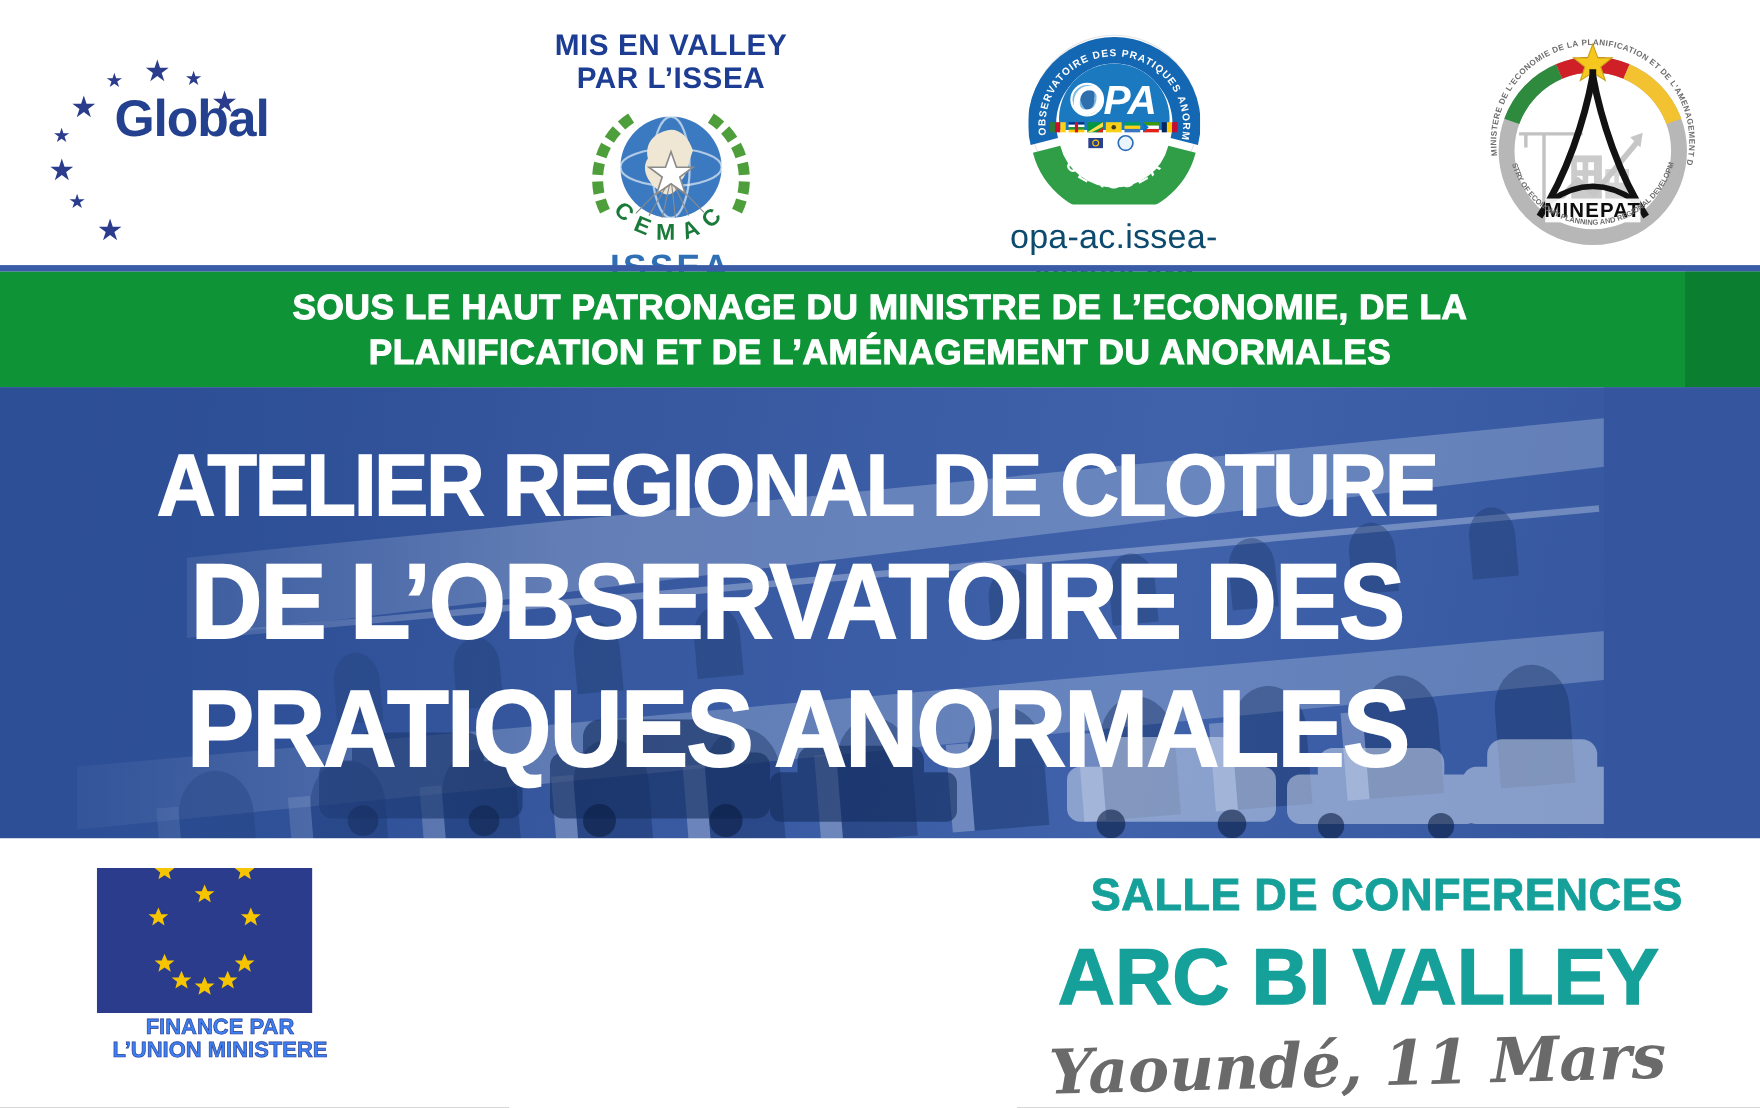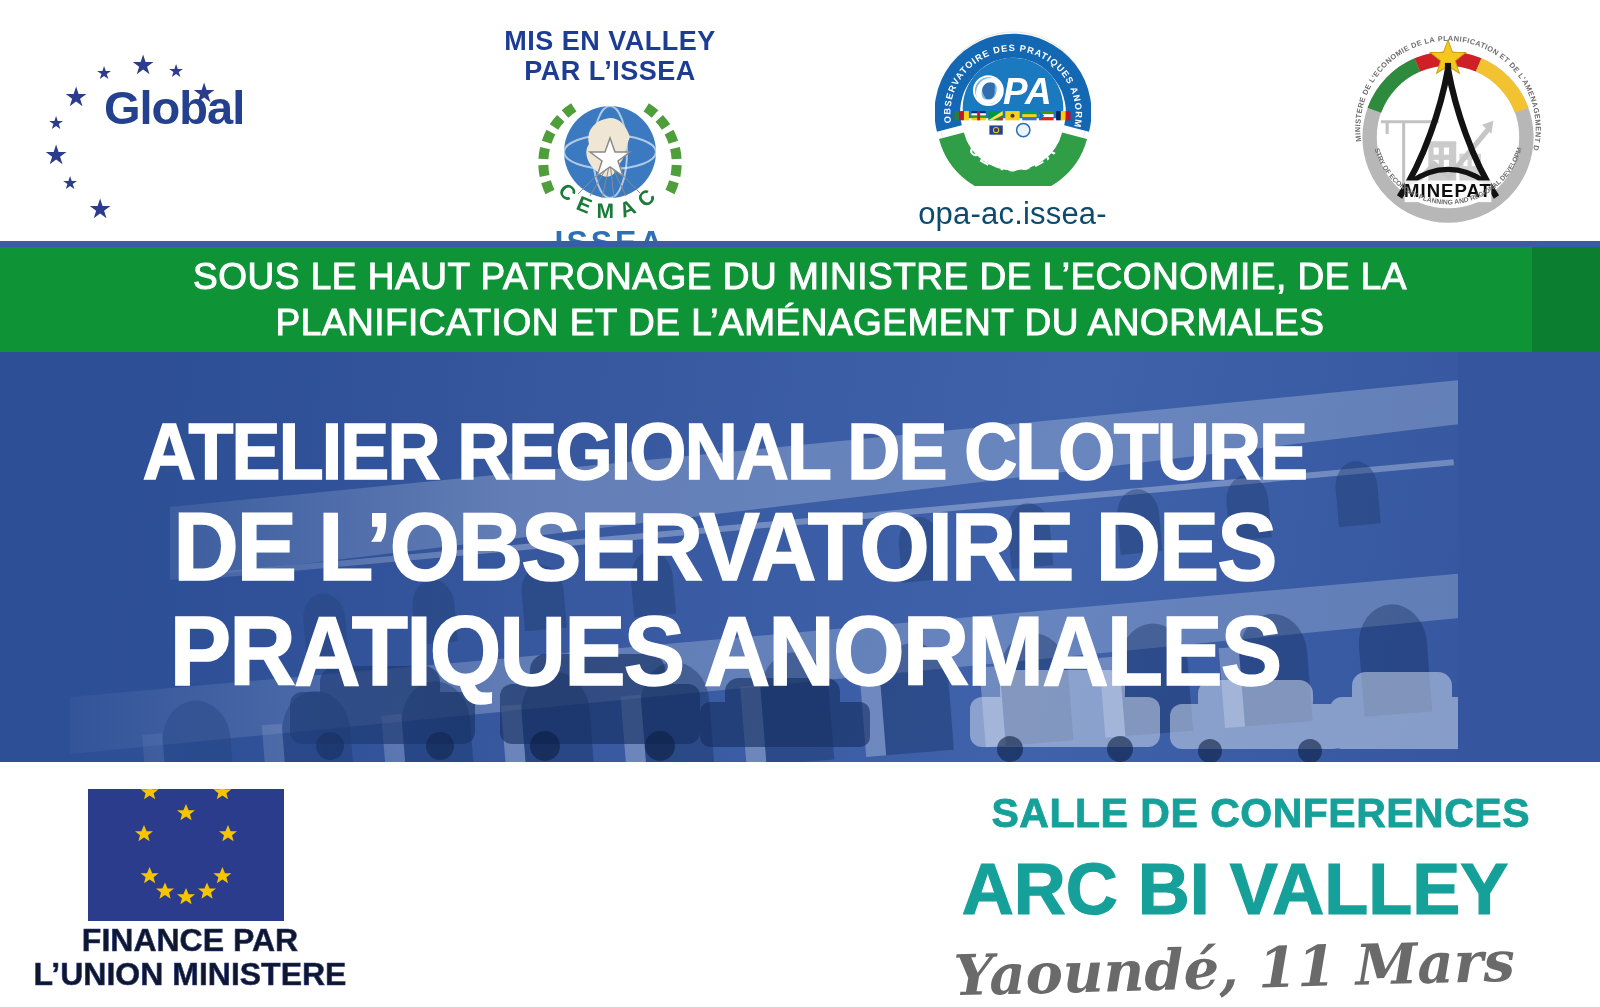--- a/index.html
+++ b/index.html
@@ -19,37 +19,37 @@
   .issea-label { color:#2e6fb5; font-weight:bold; font-size:32px; letter-spacing:3px; margin-top:-6px; }
 
   .opa-block { position:absolute; left:900px; top:30px; width:225px; text-align:center; }
   .opa-url { margin-top:6px; color:#0c4a6e; font-weight:normal; font-size:31px; letter-spacing:.2px; }
 
   .minepat-svg { position:absolute; left:1350px; top:34px; }
 
   
   .blue-rule { position:absolute; left:0; top:241px; width:1600px; height:6px; background:#3a5ca6; }
   .patronage { position:absolute; left:0; top:247px; width:1600px; height:105px; background:#0e9437; color:#ffffff; text-align:center; display:flex; flex-direction:column; justify-content:center; gap:4px; }
-  .patronage .l { font-size:37px; font-weight:normal; -webkit-text-stroke:1px #fff; letter-spacing:.5px; }
+  .patronage .l { font-size:32px; font-weight:bold; -webkit-text-stroke:1px #fff; letter-spacing:.5px; }
   .patronage-shade { position:absolute; right:0; top:0; width:68px; height:105px; background:#0b7e2f; }
 
   
   .hero { position:absolute; left:0; top:352px; width:1600px; height:410px; background:linear-gradient(100deg,#2b4d95 0%,#37589f 35%,#3f62ab 65%,#33549c 100%); overflow:hidden; }
   .hero-art { position:absolute; inset:0; }
   .hero-veil { position:absolute; inset:0; background:linear-gradient(90deg,#2d4f96 0%, rgba(45,79,150,0) 32%); }
   .hero-right { position:absolute; right:0; top:0; width:142px; height:410px; background:#35569e; }
-  .hero-titles { position:absolute; left:0; right:150px; top:0; height:410px; display:flex; flex-direction:column; align-items:center; justify-content:center; gap:2px; color:#fff; }
+  .hero-titles { position:absolute; left:0; right:150px; top:0; height:410px; display:flex; flex-direction:column; align-items:center; justify-content:center; gap:13px; color:#fff; }
   .hero-titles .t { font-weight:bold; -webkit-text-stroke:1.6px #fff; letter-spacing:-2px; transform:scaleX(.93); white-space:nowrap; line-height:1.05; }
   .t1 { font-size:79px; }
   .t2 { font-size:97px; }
   .t3 { font-size:99px; }
 
   
   .eu-flag { position:absolute; left:88px; top:789px; }
-  .finance { position:absolute; left:10px; top:924px; width:360px; text-align:center; color:#0f172a; font-weight:bold; font-size:32px; line-height:1.05; -webkit-text-stroke:.6px #2b3a8c; }
+  .finance { position:absolute; left:20px; top:924px; width:360px; text-align:center; color:#3b82f6; font-weight:bold; font-size:20px; line-height:1.05; -webkit-text-stroke:.6px #2b3a8c; }
   .venue { position:absolute; left:940px; top:790px; width:590px; text-align:center; }
   .venue-label { color:#16a09a; font-weight:bold; font-size:41px; letter-spacing:.5px;text-align:right; -webkit-text-stroke:.8px #16a09a; }
   .venue-name { color:#16a09a; font-weight:bold; font-size:72px; letter-spacing:0px; -webkit-text-stroke:1.2px #16a09a; line-height:1.0;margin-top:16px; }
   .venue-date { margin-top:10px; color:#6a6a6a; font-family:"DejaVu Serif", serif; font-style:italic; font-weight:600; font-size:56px; transform:rotate(-1.5deg); }
 </style>
 </head>
 <body>
 
 <div class="poster">
 

